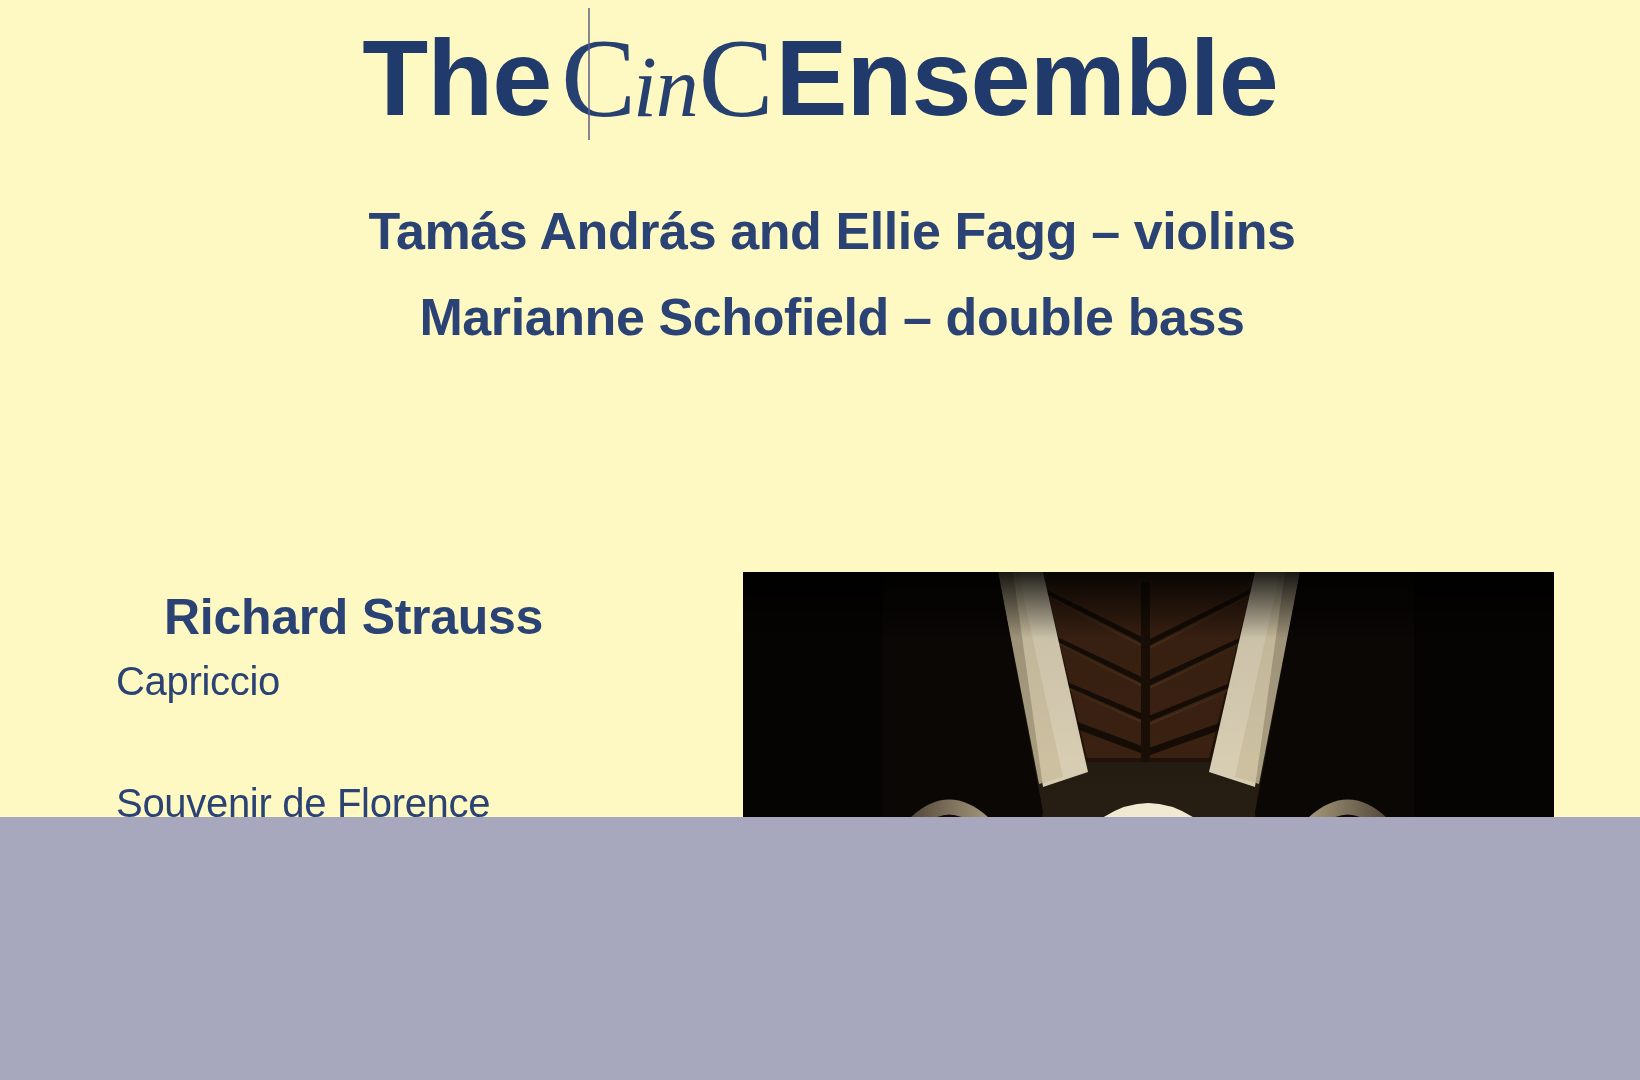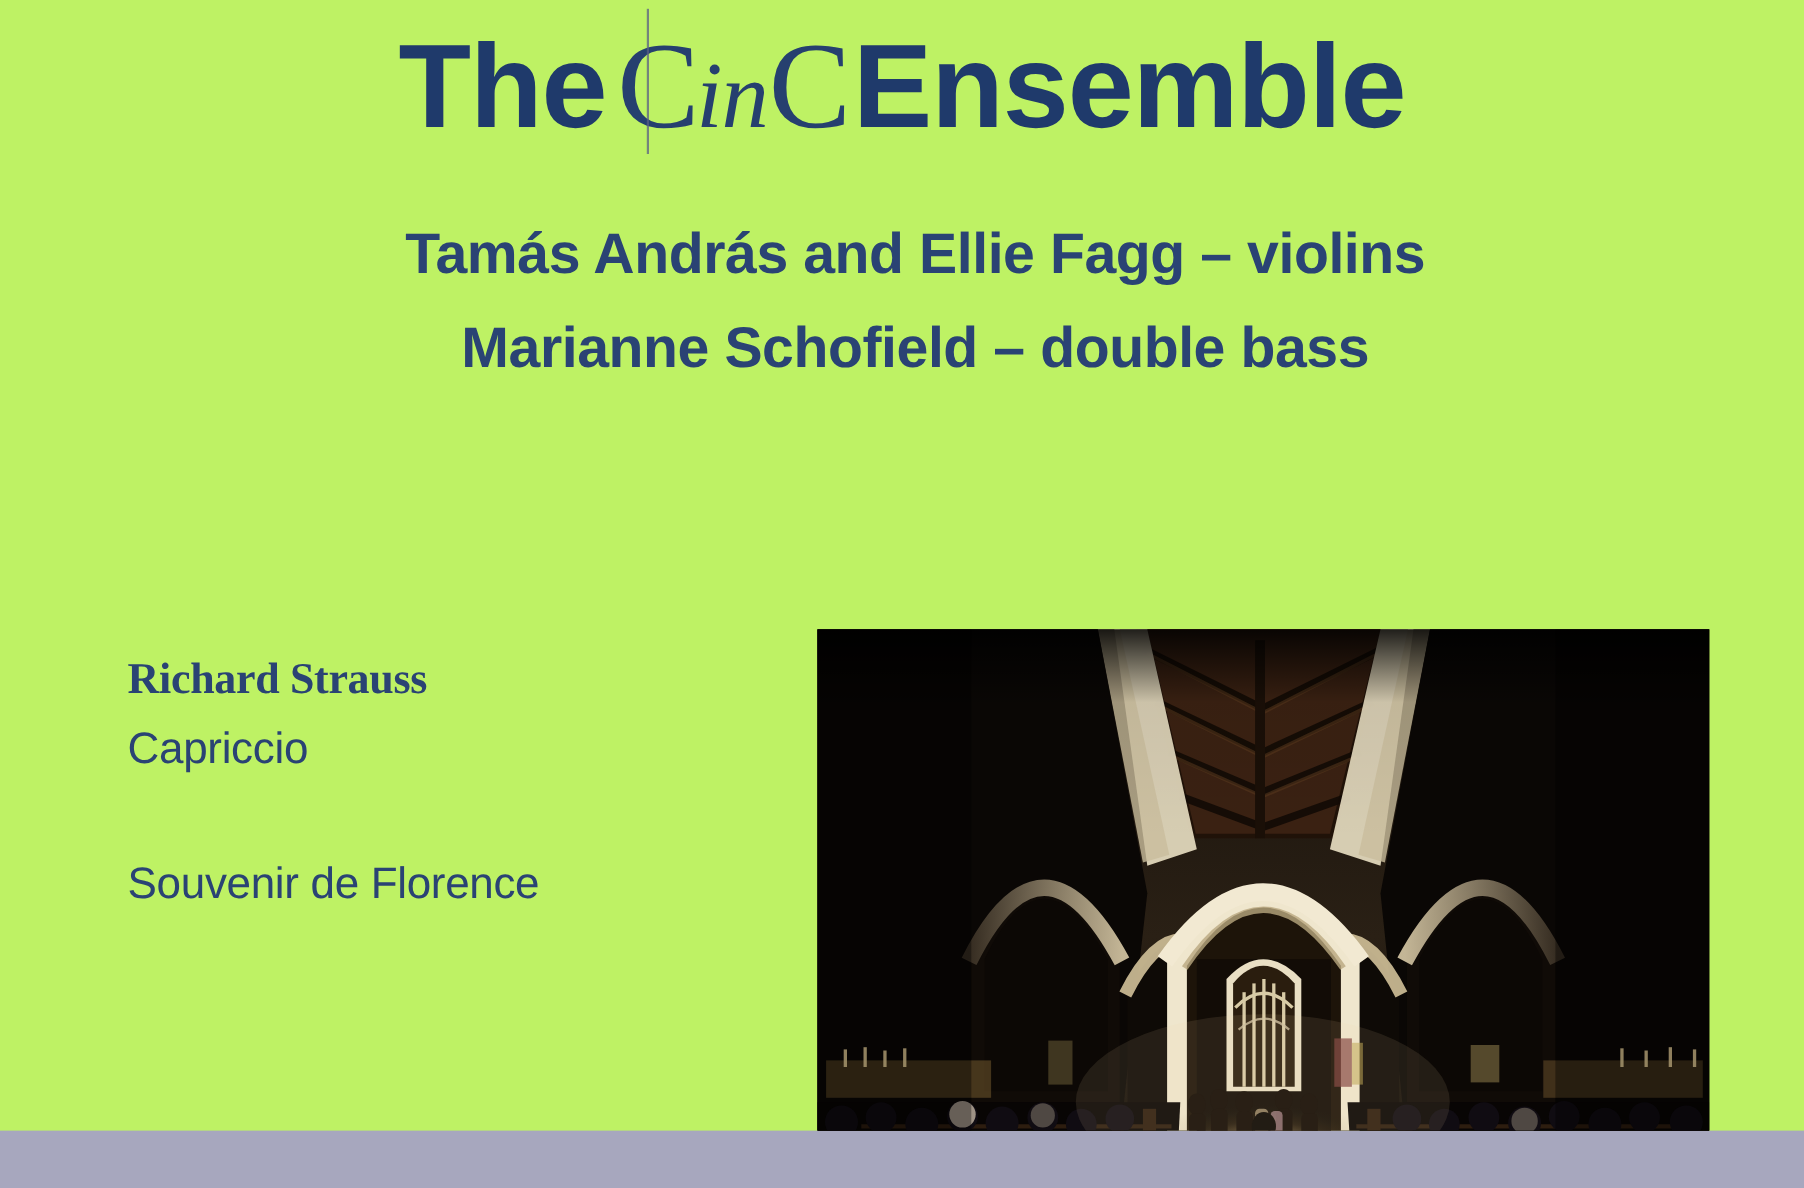--- a/index.html
+++ b/index.html
@@ -4,22 +4,22 @@
 <style>
   html, body {
     margin: 0;
     padding: 0;
     background: #A7A7BE;
   }
 
   .poster {
     position: relative;
     width: 1640px;
-    height: 1028px;
-    background: #bef264;
+    height: 817px;
+    background: #fef9c3;
     overflow: hidden;
     font-family: "Liberation Sans", sans-serif;
   }
 
   
   .title-block {
     position: absolute;
     top: 18px;
     left: 0;
     width: 1640px;
@@ -92,27 +92,28 @@
   
   .programme {
     position: absolute;
     left: 116px;
     top: 586px;
     width: 600px;
   }
   .prog-item { margin-bottom: 56px; }
   .prog-item:last-child { margin-bottom: 0; }
   .composer {
-    font-family: Liberation Serif, serif;
+    font-family: Liberation Sans, sans-serif;
     font-weight: bold;
-    font-size: 40px;
+    font-size: 50px;
     color: #2A4374;
     line-height: 62px;
     letter-spacing: -0.3px;
     white-space: nowrap;
+    margin-left: 48px;
   }
   .work {
     font-family: "Liberation Sans", sans-serif;
     font-weight: normal;
     font-size: 40px;
     color: #2A4374;
     line-height: 66px;
     letter-spacing: -0.3px;
     white-space: nowrap;
   }

